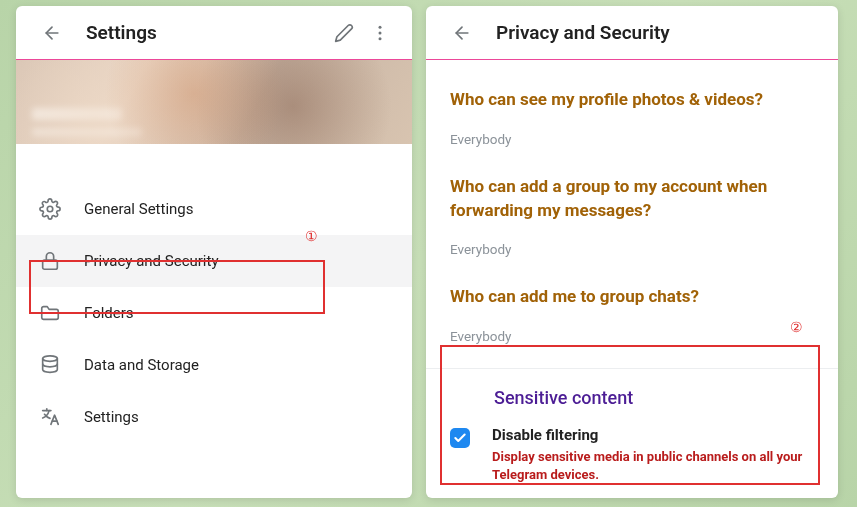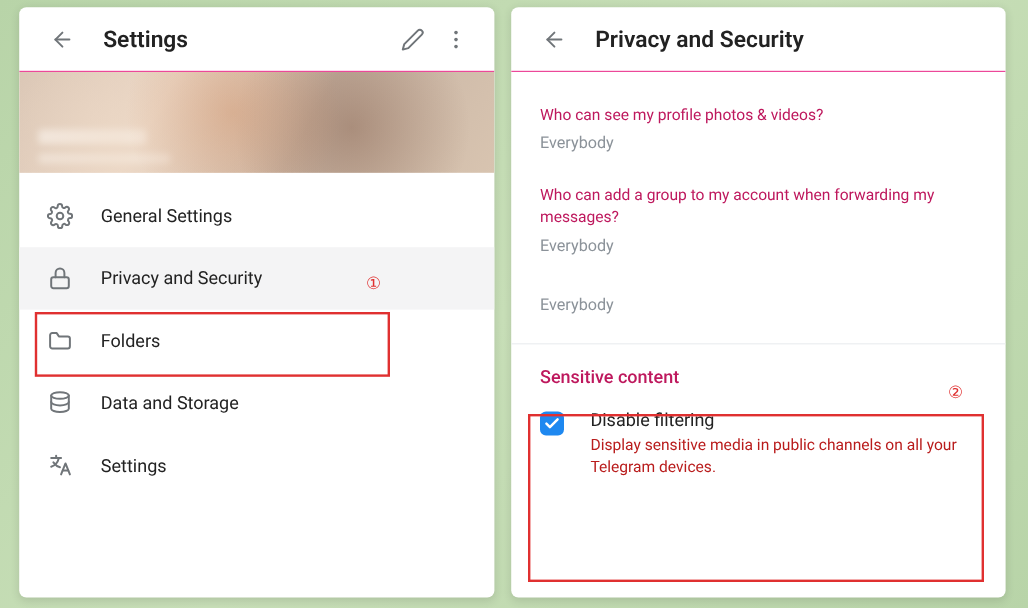--- a/index.html
+++ b/index.html
@@ -71,52 +71,54 @@
   }
   .hero-sub {
     position: absolute;
     left: 16px; bottom: 8px;
     width: 110px; height: 8px;
     background: rgba(255,255,255,0.5);
     filter: blur(3px);
     border-radius: 3px;
   }
 
-  .list { padding-top: 10px; }
+  .list { padding-top: 10px; margin-top: 29px; }
   .list-item {
     display: flex;
     align-items: center;
     height: 52px;
     padding: 0 22px;
     cursor: pointer;
     color: #222;
     font-size: 15px;
   }
   .list-item.active { background: #f4f4f5; }
   .list-item .icon {
     width: 24px; height: 24px;
     display: flex; align-items: center; justify-content: center;
     color: #707579;
     margin-right: 22px;
   }
 
   .privacy-section { padding: 18px 24px 6px; }
   .privacy-item { padding: 10px 0 18px; cursor: pointer; }
-  .privacy-q { font-size: 13px; color: #be185d; line-height: 1.4; }
-  .privacy-a { font-size: 13.5px; color: #8b9299; margin-top: 5px; }
+  .privacy-q { font-size: 17px; color: #a16207; line-height: 1.4; font-weight: bold; }
+  .privacy-a { font-size: 13.5px; color: #8b9299; margin-top: 19px; }
   .divider { height: 1px; background: #eceef0; margin: 0; }
 
   .section-title {
-    font-size: 15px; color: #be185d; font-weight: 500;
+    font-size: 18px; color: #4c1d95; font-weight: 500;
     padding: 18px 24px 8px;
+    margin-left: 44px;
   }
   .check-row {
     display: flex;
     padding: 10px 24px 20px;
     cursor: pointer;
+    font-weight: bold;
   }
   .check-box {
     width: 20px; height: 20px;
     border-radius: 5px;
     background: #1e88f0;
     display: flex; align-items: center; justify-content: center;
     flex-shrink: 0;
     margin-right: 22px;
     margin-top: 2px;
   }
@@ -235,20 +237,21 @@
   <div class="privacy-section">
     <div class="privacy-item">
       <div class="privacy-q">Who can see my profile photos &amp; videos?</div>
       <div class="privacy-a">Everybody</div>
     </div>
     <div class="privacy-item">
       <div class="privacy-q">Who can add a group to my account when forwarding my messages?</div>
       <div class="privacy-a">Everybody</div>
     </div>
     <div class="privacy-item">
+      <div class="privacy-q">Who can add me to group chats?</div>
       <div class="privacy-a">Everybody</div>
     </div>
   </div>
   <div class="divider"></div>
 
   <div class="section-title">Sensitive content</div>
   <div class="check-row">
     <div class="check-box">
       <svg width="14" height="14" viewBox="0 0 24 24" fill="none" stroke="#fff" stroke-width="3.5" stroke-linecap="round" stroke-linejoin="round">
           <polyline points="20 6 9 17 4 12"></polyline>

